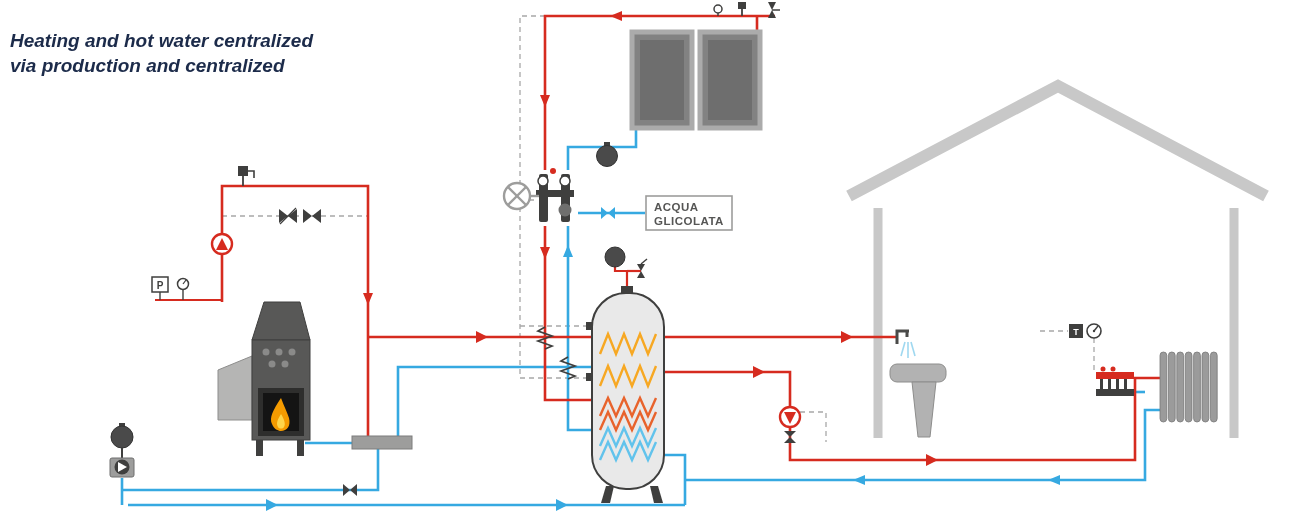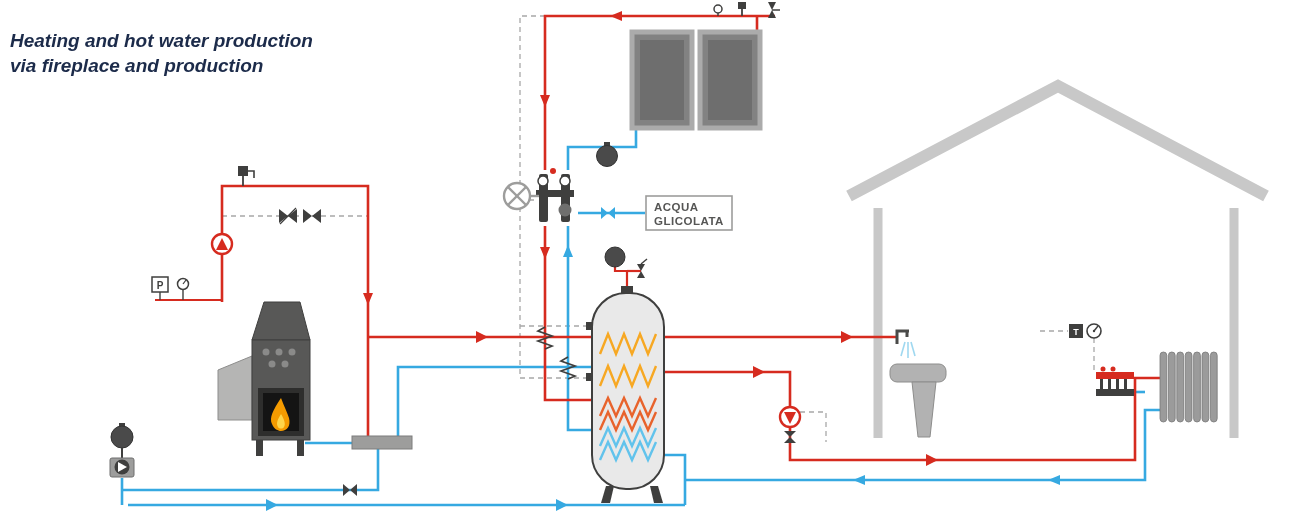--- a/index.html
+++ b/index.html
@@ -11,22 +11,22 @@
   .title span{display:block;}
   svg{position:absolute;left:0;top:0;}
   text{font-family:"Liberation Sans", sans-serif;}
 </style>
 </head>
 <body>
 
 <div class="stage">
 
   <div class="title">
-    <span>Heating and hot water production</span>
-    <span>via fireplace and production</span>
+    <span>Heating and hot water centralized</span>
+    <span>via production and centralized</span>
   </div>
 
   <svg width="1289" height="532" viewBox="0 0 1289 532">
 
     <g fill="none" stroke="#c8c8c8">
       <path d="M849,196 L1058,86 L1266,196" stroke-width="12"></path>
       <path d="M878,208 L878,438" stroke-width="9"></path>
       <path d="M1234,208 L1234,438" stroke-width="9"></path>
     </g>
 

